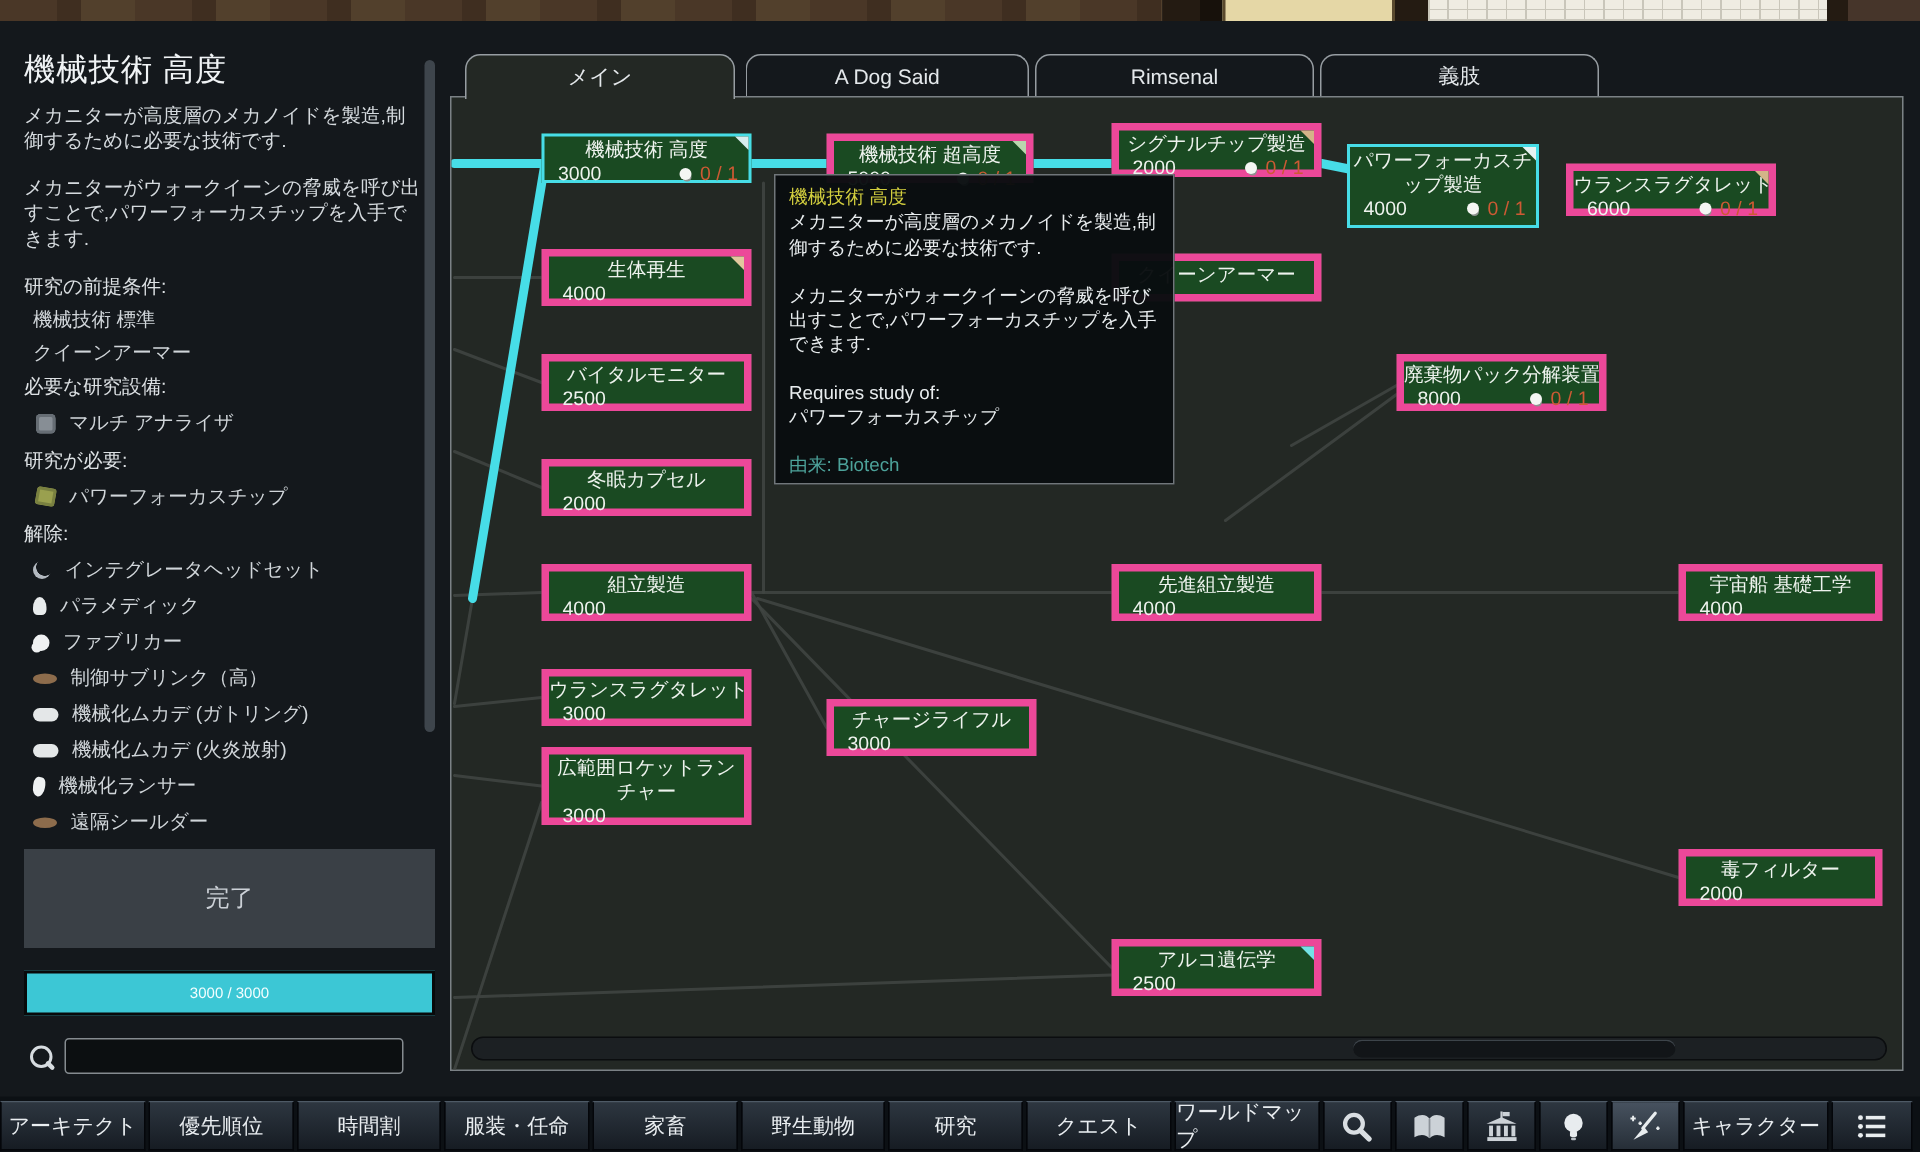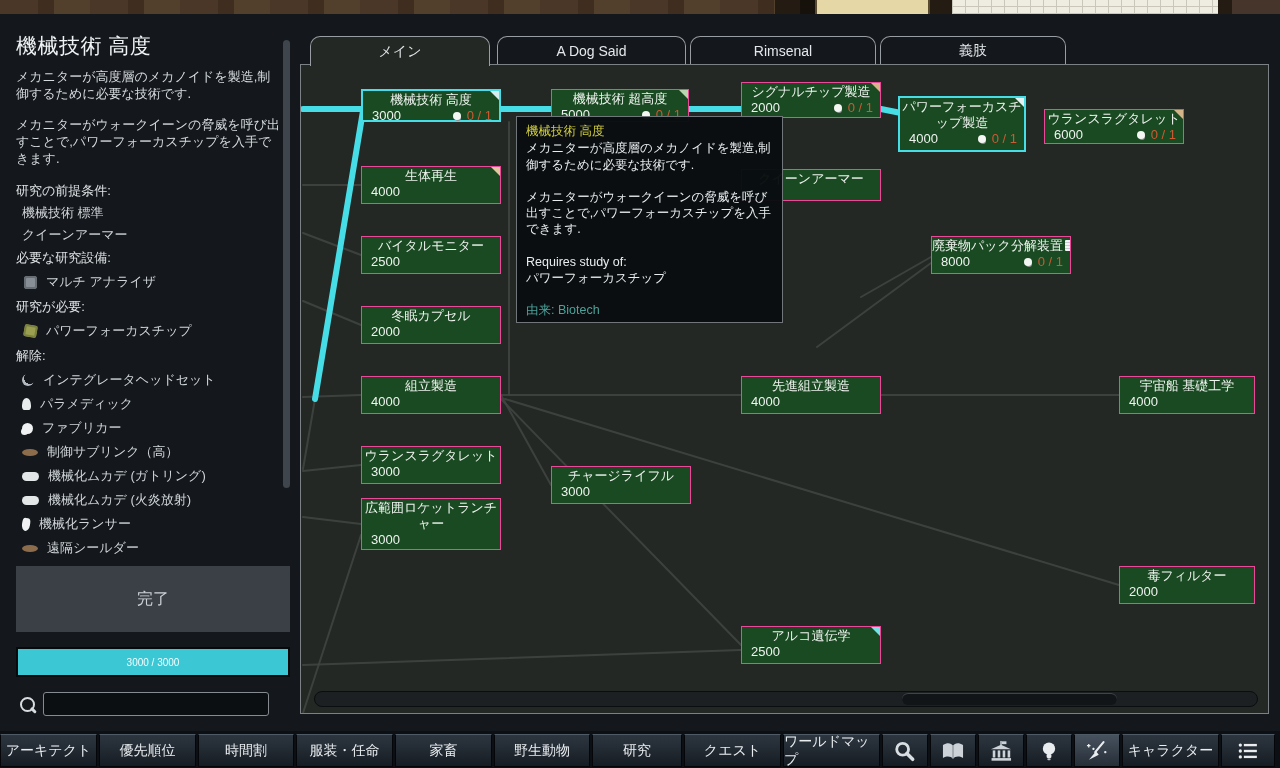--- a/index.html
+++ b/index.html
@@ -54,21 +54,21 @@
   .v-scroll{position:absolute;left:283px;top:26px;width:7px;height:448px;background:#3e454c;border-radius:4px;}
   
   .tab{position:absolute;top:22px;height:28px;box-sizing:border-box;border:1px solid #979da2;border-bottom:none;
      border-radius:10px 10px 0 0;background:#14181c;color:#e4e8eb;font-size:14px;
      display:flex;align-items:center;justify-content:center;z-index:4;}
   .tab.selected{background:#232824;height:30px;z-index:5;}
   
   .tree-box{position:absolute;left:300px;top:50px;width:967px;height:648px;background:#232824;
      border:1px solid #7b8185;box-sizing:content-box;z-index:1;}
   .tree-lines{position:absolute;left:0;top:0;width:967px;height:648px;z-index:1;pointer-events:none;}
-  .node{position:absolute;background:#1a4a22;border:1px solid #ec4899;box-sizing:border-box;
+  .node{position:absolute;background:#1a4a22;border:5px solid #ec4899;box-sizing:border-box;
      color:#eef3ee;z-index:2;}
   .node.sel{border:2px solid #47dde7;}
   .node-title{font-size:13px;line-height:16px;text-align:center;padding-top:1px;white-space:nowrap;overflow:hidden;}
   .node.twoline .node-title{white-space:normal;}
   .node-meta{display:flex;align-items:center;font-size:13px;padding:0 7px 1px 9px;line-height:16px;}
   .node-spacer{flex:1;}
   .study-dot{width:8px;height:8px;border-radius:50%;background:#f4f6f3;margin-right:6px;box-shadow:1px 2px 0 -1px #8e9390;}
   .node-progress{color:#cd5a34;}
   .corner{position:absolute;top:0;right:0;width:0;height:0;border-left:9px solid transparent;}
   .book-glyph{display:inline-block;width:9px;height:11px;background:linear-gradient(#f2f4f5 0 2px,#c7ccd0 2px 3px,#f2f4f5 3px 5px,#c7ccd0 5px 6px,#f2f4f5 6px 8px,#c7ccd0 8px 9px,#f2f4f5 9px);border-radius:1px;vertical-align:-1px;margin-left:2px;}

